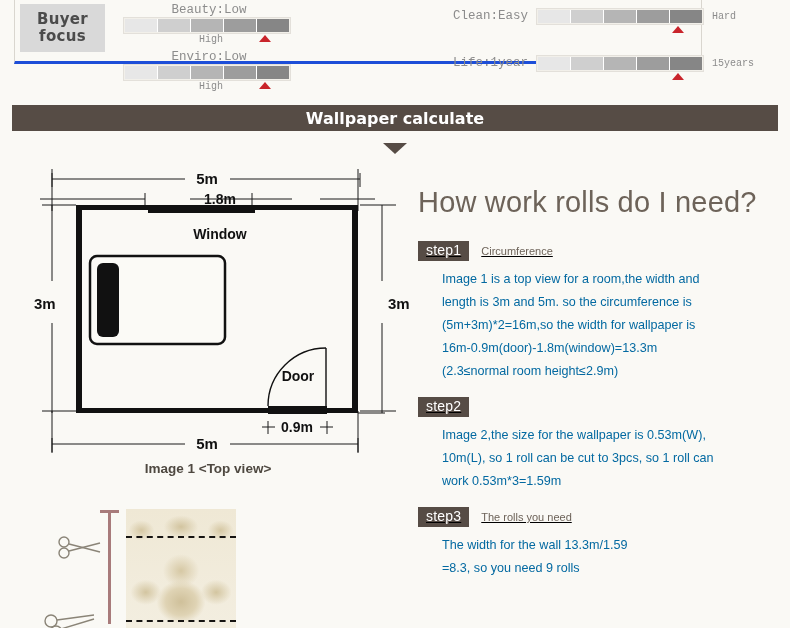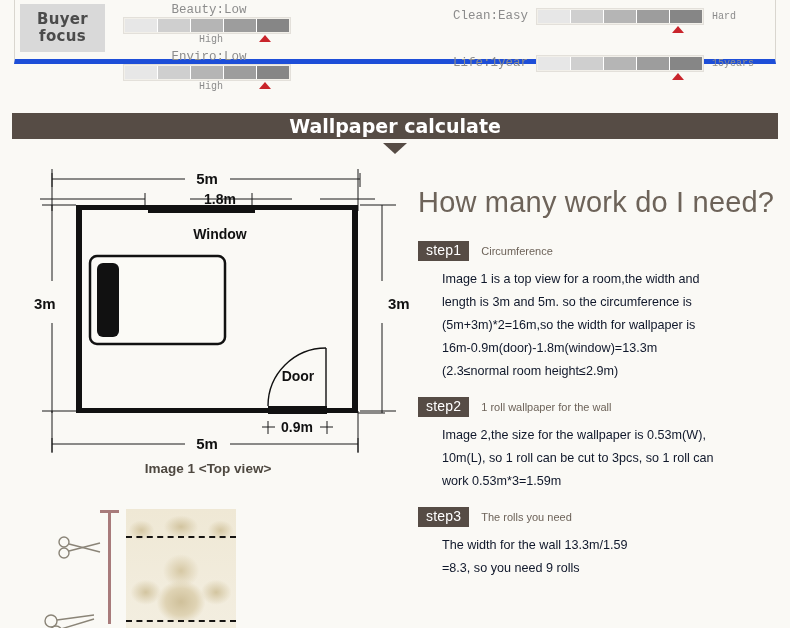--- a/index.html
+++ b/index.html
@@ -6,24 +6,24 @@
   html, body {
     width: 790px; height: 628px;
     background: #faf9f5;
     font-family: "Liberation Sans", sans-serif;
     overflow: hidden;
   }
   #root { position: relative; width: 790px; height: 628px; background: #faf9f5; }
 
   
   .buyer-panel {
-    position: absolute; left: 14px; top: 0px; width: 762px; height: 64px;
+    position: absolute; left: 14px; top: 0px; width: 688px; height: 64px;
     border-left: 1px solid #d9d6cf;
     border-right: 1px solid #d9d6cf;
-    border-bottom: 5px solid #1d4ed8;
+    border-bottom: 3px solid #1d4ed8;
     background: #faf9f5;
   }
   .buyer-box {
     position: absolute; left: 5px; top: 4px; width: 85px; height: 48px;
     background: #d9d9d9; color: #4b4b4b;
     display: flex; align-items: center; justify-content: center;
     flex-direction: column; line-height: 1.15;
     font-size: 15px; font-weight: bold; letter-spacing: .3px;
     font-family: "DejaVu Sans", sans-serif;
   }
@@ -55,24 +55,24 @@
   .marker {
     position: absolute; left: 136px; top: 18px;
     width: 0; height: 0;
     border-left: 6px solid transparent;
     border-right: 6px solid transparent;
     border-bottom: 7px solid #c9242b;
   }
 
   
   .banner {
-    position: absolute; left: 12px; top: 113px; width: 766px; height: 26px;
+    position: absolute; left: 12px; top: 105px; width: 766px; height: 26px;
     background: #564c45; color: #fff;
     display: flex; align-items: center; justify-content: center;
-    font-size: 19px; font-weight: bold;
+    font-size: 16px; font-weight: bold;
     font-family: "DejaVu Sans", sans-serif;
     text-align: center;
   }
   .banner-arrow {
     position: absolute; left: 383px; top: 143px;
     width: 0; height: 0;
     border-left: 12px solid transparent;
     border-right: 12px solid transparent;
     border-top: 11px solid #564c45;
   }
@@ -82,32 +82,32 @@
   .diagram svg { display: block; }
 
   
   .right-col { position: absolute; left: 418px; top: 186px; width: 360px; }
   .headline {
     font-size: 29px; color: #6d6359; font-weight: normal;
     font-family: "Liberation Sans", sans-serif;
     letter-spacing: .2px; margin-bottom: 22px;
   }
   .step-block { margin-bottom: 14px; }
-  .step-head { display: flex; align-items: center; margin-bottom: 7px; }
+  .step-head { display: flex; align-items: center; margin-bottom: 7px; text-decoration: underline; }
   .step-badge {
     background: #564c45; color: #ffffff; font-size: 14px;
     padding: 2px 8px 3px 8px; font-family: "Liberation Sans", sans-serif;
     line-height: 1.1; letter-spacing: .2px;
   }
   .step-title {
     margin-left: 12px; font-size: 11px; color: #6d6359;
     font-family: "Liberation Sans", sans-serif;
   }
   .step-body {
-    margin-left: 24px; font-size: 12.6px; color: #0f172a;
+    margin-left: 24px; font-size: 12.6px; color: #0369a1;
     line-height: 1.82; font-family: "Liberation Sans", sans-serif;
   }
   .step-body div { white-space: nowrap; }
 
   
   .roll-area { position: absolute; left: 38px; top: 494px; width: 250px; height: 134px; }
   .roll-ruler {
     position: absolute; left: 70px; top: 16px; width: 3px; height: 114px;
     background: #a87b7b;
   }
@@ -292,40 +292,39 @@
         <text x="358" y="146" font-size="15">3m</text>
         <text x="268" y="218" font-size="14" text-anchor="middle">Door</text>
         <text x="267" y="269" font-size="14" text-anchor="middle">0.9m</text>
         <text x="177" y="286" font-size="15" text-anchor="middle">5m</text>
       </g>
       <text x="178" y="310" font-size="13.5" text-anchor="middle" fill="#4e4840" font-family="Liberation Sans, sans-serif">Image 1 &lt;Top view&gt;</text>
     </svg>
   </div>
 
   <div class="right-col">
-    <div class="headline">How many work do I need?</div>
+    <div class="headline">How work rolls do I need?</div>
 
     <div class="step-block">
       <div class="step-head">
         <span class="step-badge">step1</span>
         <span class="step-title">Circumference</span>
       </div>
       <div class="step-body">
         <div>Image 1 is a top view for a room,the width and</div>
         <div>length is 3m and 5m. so the circumference is</div>
         <div>(5m+3m)*2=16m,so the width for wallpaper is</div>
         <div>16m-0.9m(door)-1.8m(window)=13.3m</div>
         <div>(2.3≤normal room height≤2.9m)</div>
       </div>
     </div>
 
     <div class="step-block">
       <div class="step-head">
         <span class="step-badge">step2</span>
-        <span class="step-title">1 roll wallpaper for the wall</span>
       </div>
       <div class="step-body">
         <div>Image 2,the size for the wallpaper is 0.53m(W),</div>
         <div>10m(L), so 1 roll can be cut to 3pcs, so 1 roll can</div>
         <div>work 0.53m*3=1.59m</div>
       </div>
     </div>
 
     <div class="step-block">
       <div class="step-head">

